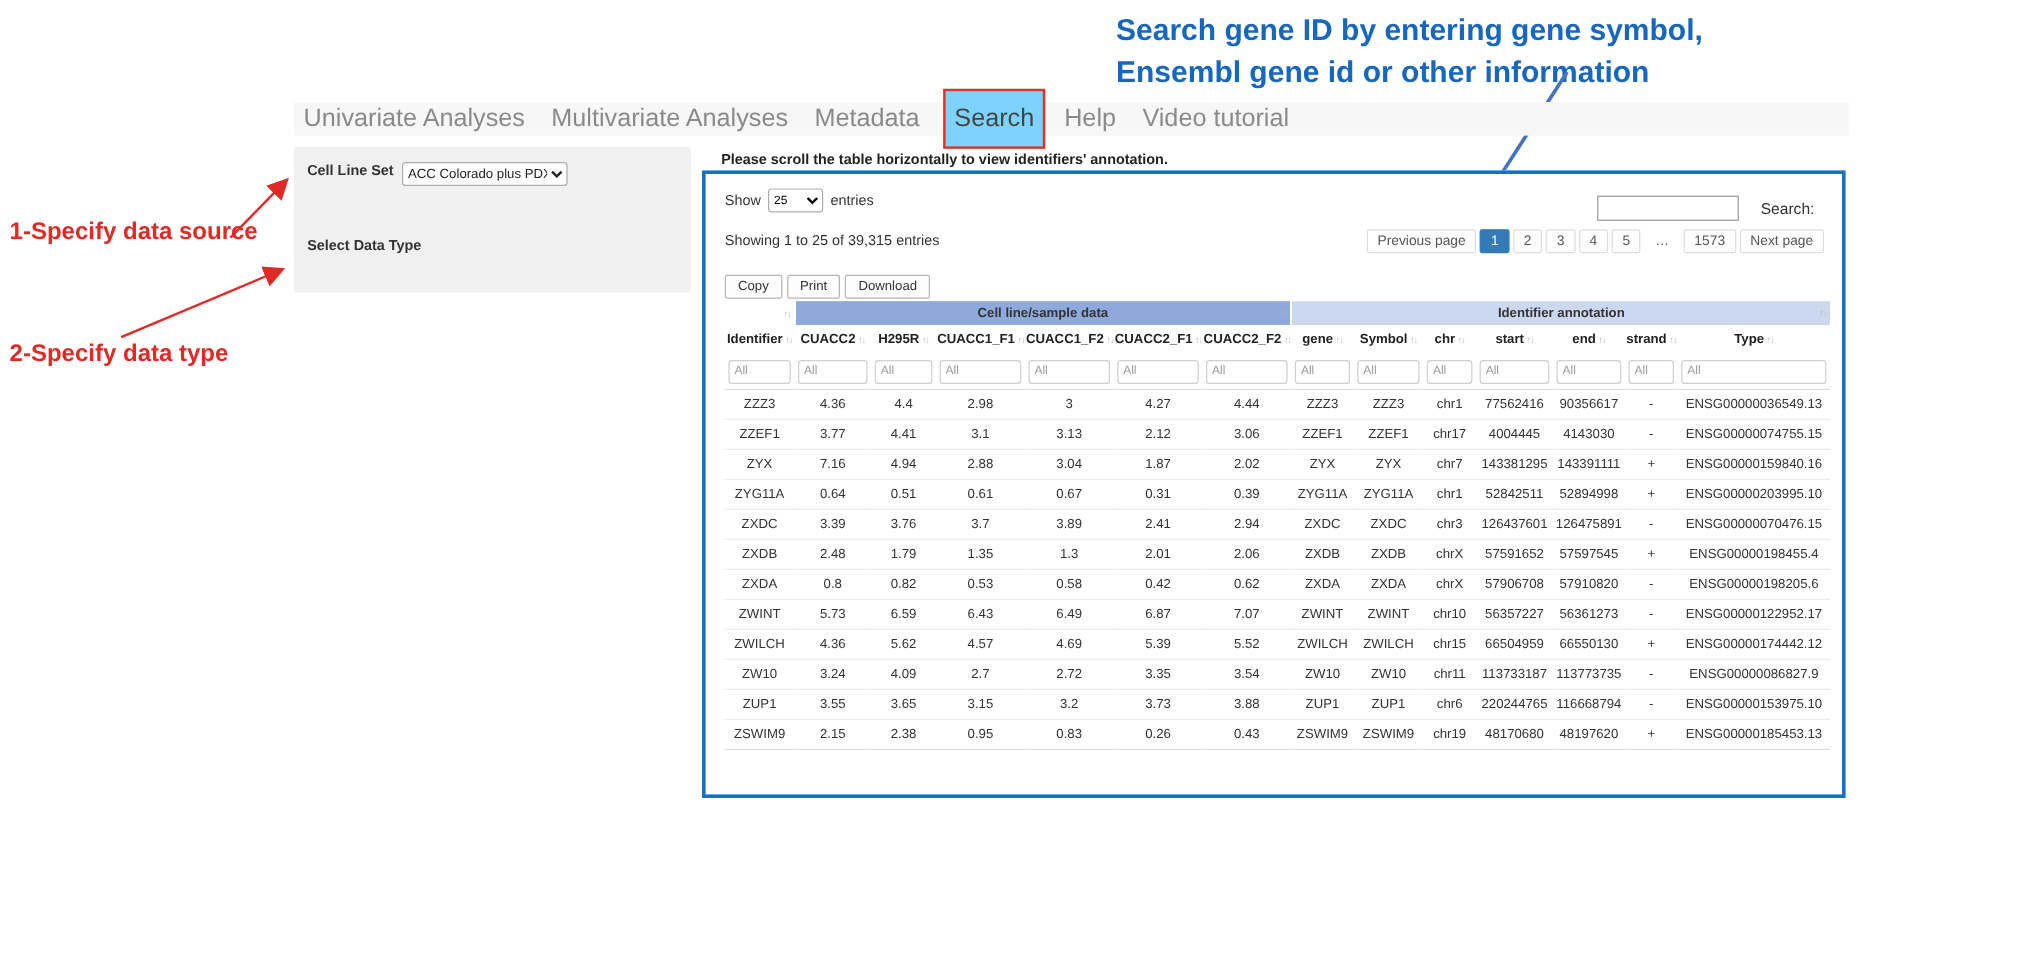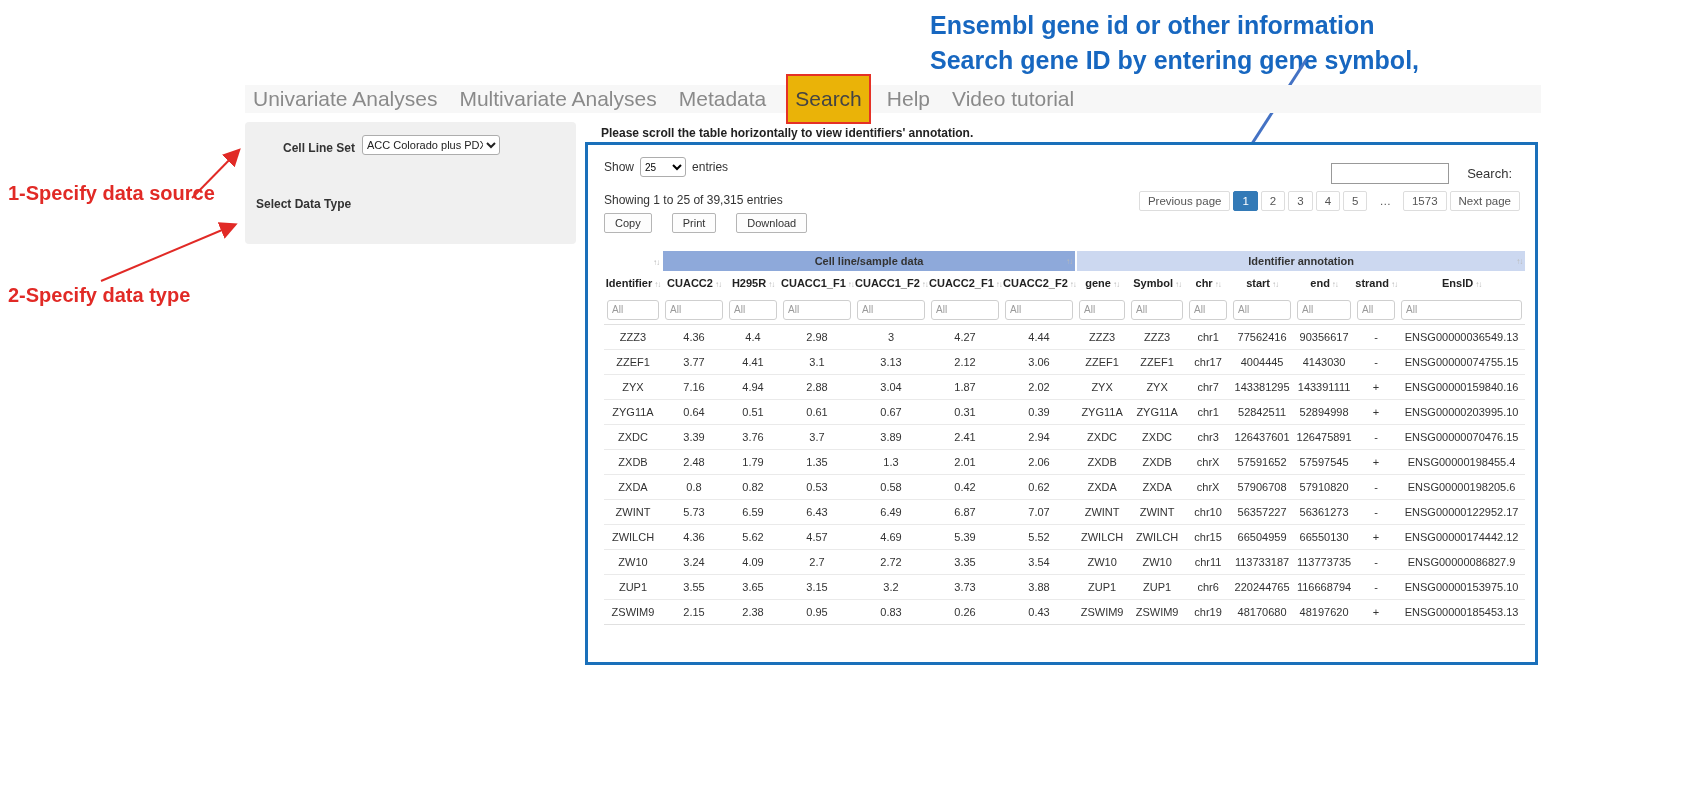--- a/index.html
+++ b/index.html
@@ -29,30 +29,30 @@
   
   .nav-bar {
     position: absolute; left: 245px; top: 85px; width: 1296px; height: 28px;
     background: #f7f7f7; display: flex; align-items: center; padding-left: 6px;
   }
   .nav-item {
     font-size: 21px; color: #8a8a8a; margin-right: 18px; padding: 2px 2px;
     cursor: pointer; white-space: nowrap;
   }
   .nav-active {
-    color: #444; background: #eab308; border: 2px solid #e53126;
+    color: #444; background: #7dd3fc; border: 2px solid #e53126;
     padding: 11px 7px; margin-right: 14px;
   }
 
   
   .control-panel {
     position: absolute; left: 245px; top: 122px; width: 331px; height: 122px;
     background: #f0f0f0; border-radius: 4px; padding: 13px 11px;
   }
-  .control-row { display: flex; align-items: flex-end; gap: 7px; margin-left: 27px; }
+  .control-row { display: flex; align-items: flex-start; gap: 7px; }
   .control-label { font-size: 12px; font-weight: bold; color: #333; white-space: nowrap; }
   .control-panel select {
     font-size: 11px; height: 20px; border: 1px solid #adadad; border-radius: 3px;
     background: #fff; color: #222; font-family: "Liberation Sans", sans-serif;
   }
   #cell-line-select { width: 138px; }
   .data-type-label { margin-top: 42px; }
   #data-type-select { width: 100%; margin-top: 4px; height: 21px; }
 
   
@@ -91,21 +91,21 @@
     display: flex; align-items: center;
   }
   .pg-btn {
     font-size: 11.5px; color: #555; padding: 3px 8px; margin-left: 3px;
     border: 1px solid #ddd; border-radius: 2px; background: #fff; cursor: pointer;
     white-space: nowrap;
   }
   .pg-active { background: #337ab7; border-color: #337ab7; color: #fff; }
   .pg-ellipsis { border-color: transparent; cursor: default; }
   .export-buttons {
-    position: absolute; left: 16px; top: 68px; display: flex; gap: 20px;
+    position: absolute; left: 16px; top: 84px; display: flex; gap: 4px;
   }
   .dt-btn {
     font-size: 11px; color: #333; padding: 3px 10px;
     border: 1px solid #b5b5b5; border-radius: 2px; background: #fdfdfd; cursor: pointer;
     font-family: "Liberation Sans", sans-serif;
   }
 
   
   .data-table {
     position: absolute; left: 16px; top: 106px; width: 921px;
@@ -134,22 +134,22 @@
   .filter-row input::placeholder { color: #9a9a9a; }
   tbody .data-row { border-top: 1px solid #eaeaea; }
   tbody .data-cell {
     font-size: 11px; color: #333; text-align: center; padding: 6px 2px; line-height: 12px;
   }
 </style>
 </head>
 <body>
 
 <div class="blue-note">
+  <div>Search gene ID by entering gene symbol,</div>
   <div>Ensembl gene id or other information</div>
-  <div>Search gene ID by entering gene symbol,</div>
 </div>
 
 <div class="red-note" id="red-note-1">1-Specify data source</div>
 <div class="red-note" id="red-note-2">2-Specify data type</div>
 
 <svg id="arrows" width="1695" height="794">
   <defs>
     <marker id="arrow-red" markerWidth="9" markerHeight="9" refX="7" refY="4.5" orient="auto">
       <path d="M0,0 L9,4.5 L0,9 z" fill="#e12a26"></path>
     </marker>
@@ -248,21 +248,21 @@
           <th class="col-th"><span class="th-label">CUACC1_F1</span><span class="sort">↑↓</span></th>
           <th class="col-th"><span class="th-label">CUACC1_F2</span><span class="sort">↑↓</span></th>
           <th class="col-th"><span class="th-label">CUACC2_F1</span><span class="sort">↑↓</span></th>
           <th class="col-th"><span class="th-label">CUACC2_F2</span><span class="sort">↑↓</span></th>
           <th class="col-th"><span class="th-label">gene</span><span class="sort">↑↓</span></th>
           <th class="col-th"><span class="th-label">Symbol</span><span class="sort">↑↓</span></th>
           <th class="col-th"><span class="th-label">chr</span><span class="sort">↑↓</span></th>
           <th class="col-th"><span class="th-label">start</span><span class="sort">↑↓</span></th>
           <th class="col-th"><span class="th-label">end</span><span class="sort">↑↓</span></th>
           <th class="col-th"><span class="th-label">strand</span><span class="sort">↑↓</span></th>
-          <th class="col-th"><span class="th-label">EnsID</span><span class="sort">↑↓</span></th>
+          <th class="col-th"><span class="th-label">Type</span><span class="sort">↑↓</span></th>
         </tr>
         <tr class="filter-row">
           <td class="filter-cell"><input type="text" placeholder="All" style=""></td>
           <td class="filter-cell"><input type="text" placeholder="All" style=""></td>
           <td class="filter-cell"><input type="text" placeholder="All" style=""></td>
           <td class="filter-cell"><input type="text" placeholder="All" style=""></td>
           <td class="filter-cell"><input type="text" placeholder="All" style=""></td>
           <td class="filter-cell"><input type="text" placeholder="All" style=""></td>
           <td class="filter-cell"><input type="text" placeholder="All" style=""></td>
           <td class="filter-cell"><input type="text" placeholder="All" style=""></td>

